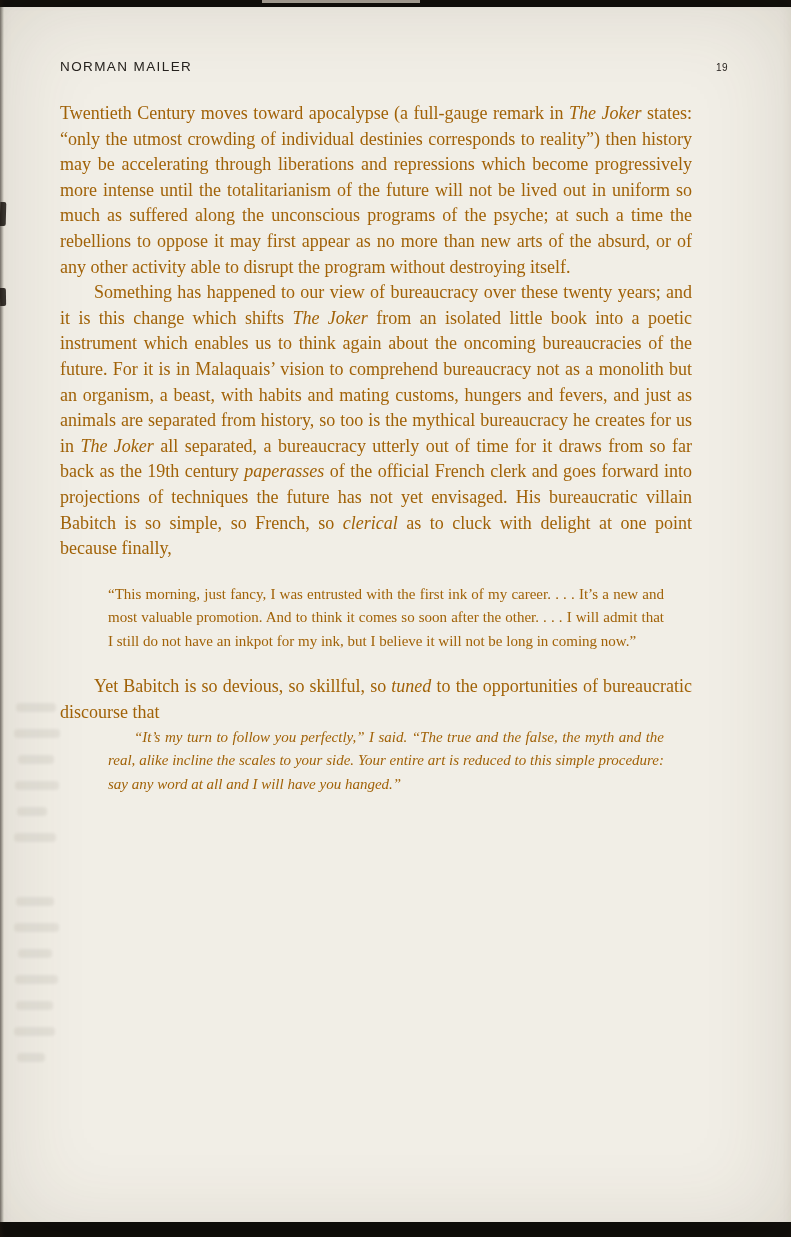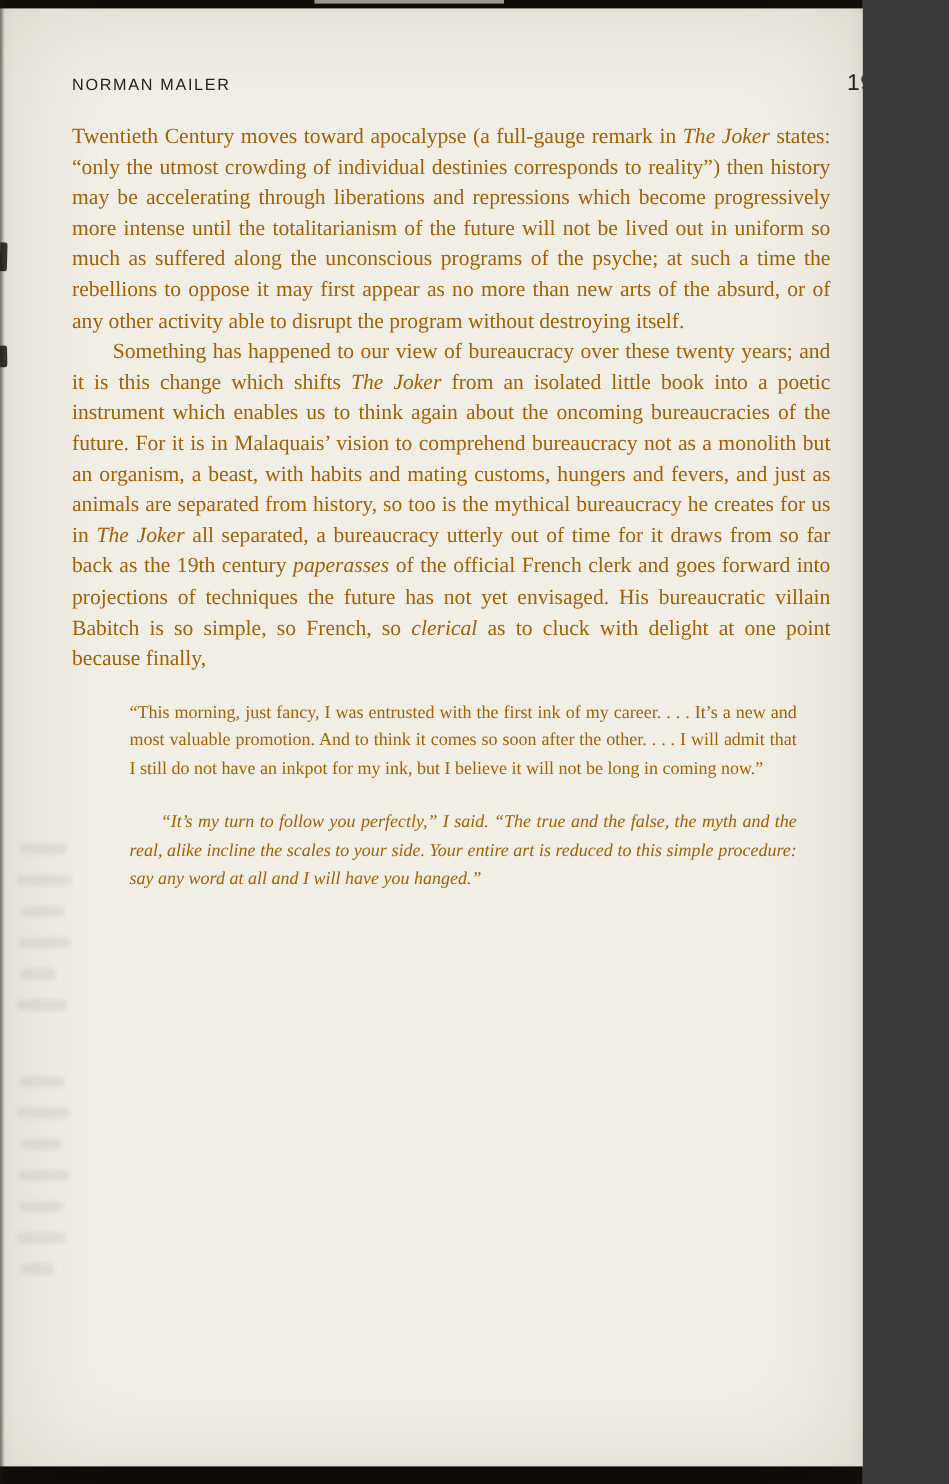--- a/index.html
+++ b/index.html
@@ -1,18 +1,18 @@
 <!DOCTYPE html>
 <html><head>
 <meta charset="utf-8">
 <style>
   html, body { margin: 0; padding: 0; background: #3a3a3a; }
   .page {
     position: relative;
-    width: 719px;
+    width: 791px;
     height: 1237px;
     background: #f1eee6;
     overflow: hidden;
     font-family: "Liberation Serif", "DejaVu Serif", serif;
   }
   .page::after {
     content: "";
     position: absolute; inset: 0;
     pointer-events: none;
     box-shadow: inset 0 0 90px rgba(70,58,34,0.14), inset 0 0 14px rgba(70,58,34,0.07);
@@ -46,21 +46,21 @@
     height: 9px; border-radius: 4px; filter: blur(1.6px);
   }
   
   .header {
     position: absolute; top: 59px; left: 60px; width: 668px;
     display: flex; justify-content: space-between; align-items: baseline;
     font-family: "Liberation Sans", sans-serif;
     color: #27231f;
   }
   .running-head { font-size: 13.5px; letter-spacing: 1.4px; }
-  .page-number { font-size: 19px; letter-spacing: 0.5px; }
+  .page-number { font-size: 10px; letter-spacing: 0.5px; }
   
   .text-block {
     position: absolute; top: 101px; left: 60px; width: 632px;
     color: #a16207;
     font-size: 18px; line-height: 25.6px;
     text-align: justify;
   }
   .para { margin: 0; }
   .para.indent { text-indent: 34px; }
   .quote {
@@ -102,16 +102,17 @@
 
   <div class="header">
     <span class="running-head">NORMAN MAILER</span>
     <span class="page-number">19</span>
   </div>
 
   <div class="text-block">
     <p class="para"><span>Twentieth Century moves toward apocalypse (a full-gauge remark in </span><em>The Joker</em><span> states: “only the utmost crowding of individual destinies corresponds to reality”) then history may be accelerating through liberations and repressions which become progressively more intense until the totalitarianism of the future will not be lived out in uniform so much as suffered along the unconscious programs of the psyche; at such a time the rebellions to oppose it may first appear as no more than new arts of the absurd, or of any other activity able to disrupt the program without destroying itself.</span></p>
     <p class="para indent"><span>Something has happened to our view of bureaucracy over these twenty years; and it is this change which shifts </span><em>The Joker</em><span> from an isolated little book into a poetic instrument which enables us to think again about the oncoming bureaucracies of the future. For it is in Malaquais’ vision to comprehend bureaucracy not as a monolith but an organism, a beast, with habits and mating customs, hungers and fevers, and just as animals are separated from history, so too is the mythical bureaucracy he creates for us in </span><em>The Joker</em><span> all separated, a bureaucracy utterly out of time for it draws from so far back as the 19th century </span><em>paperasses</em><span> of the official French clerk and goes forward into projections of techniques the future has not yet envisaged. His bureaucratic villain Babitch is so simple, so French, so </span><em>clerical</em><span> as to cluck with delight at one point because finally,</span></p>
     <blockquote class="quote"><span>“This morning, just fancy, I was entrusted with the first ink of my career. . . . It’s a new and most valuable promotion. And to think it comes so soon after the other. . . . I will admit that I still do not have an inkpot for my ink, but I believe it will not be long in coming now.”</span></blockquote>
+    <p class="para indent space-above"><span>Yet Babitch is so devious, so skillful, so </span><em>tuned</em><span> to the opportunities of bureaucratic discourse that</span></p>
     <blockquote class="quote no-gap-above indent-first"><span>“It’s my turn to follow you perfectly,” I said. “The true and the false, the myth and the real, alike incline the scales to your side. Your entire art is reduced to this simple procedure: say any word at all and I will have you hanged.”</span></blockquote>
   </div>
 
 </div>
 
 </body></html>

